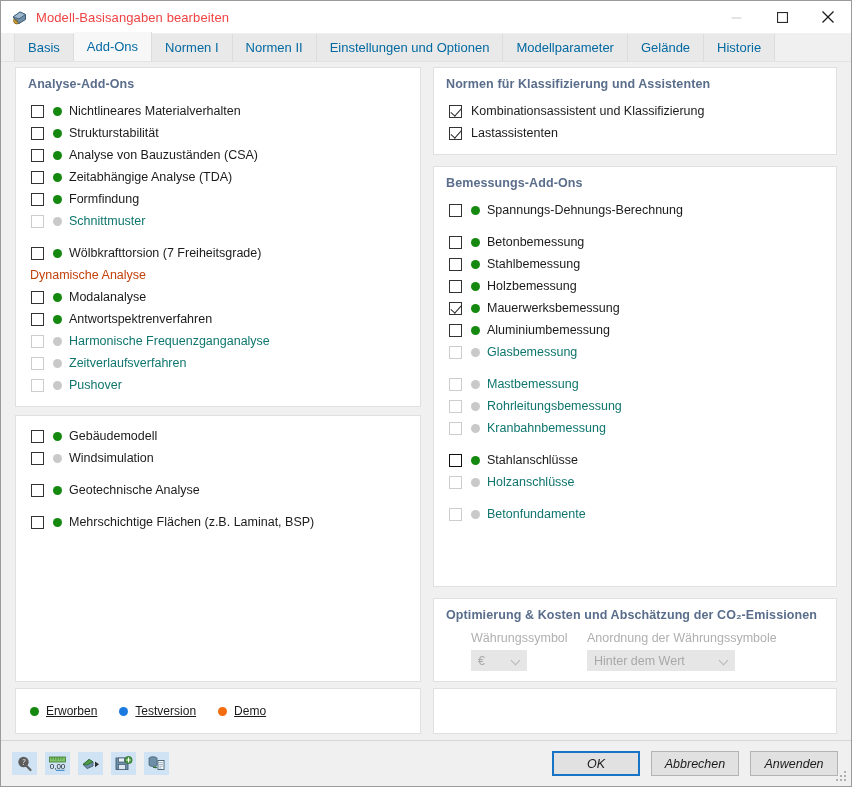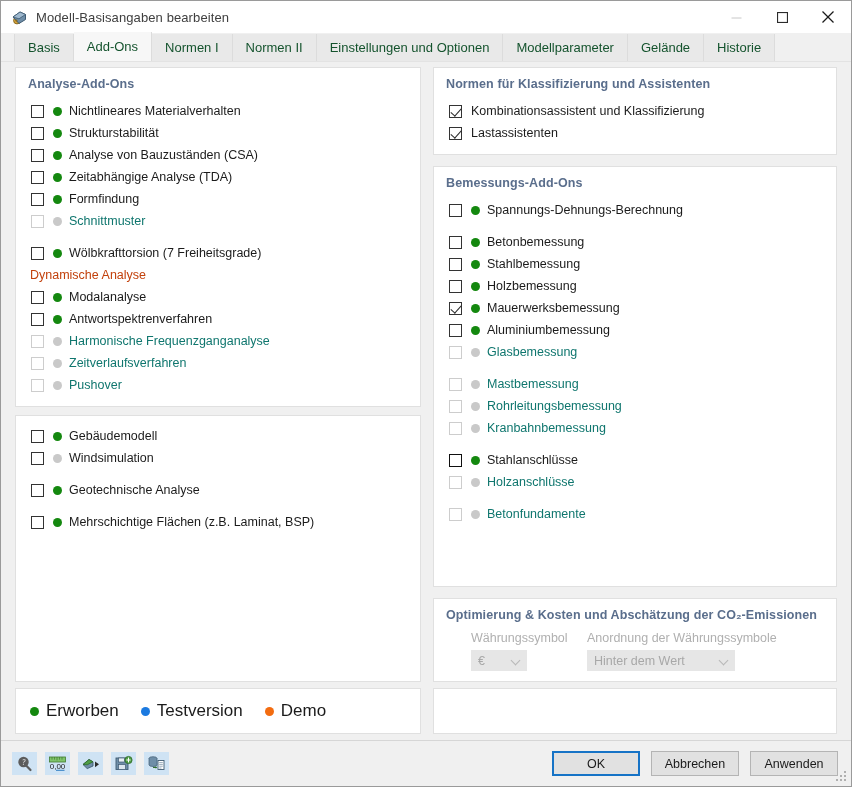--- a/index.html
+++ b/index.html
@@ -24,21 +24,21 @@
     background: #ffffff;
     display: flex; align-items: center;
     position: relative;
   }
   #app-icon {
     width: 18px; height: 18px;
     margin-left: 9px; margin-right: 8px;
     position: relative; flex: 0 0 auto;
   }
   #title-text {
-    font-size: 13px; color: #404040;
+    font-size: 13px; color: #ef4444;
     letter-spacing: .1px;
   }
   .wc {
     width: 46px; height: 32px;
     display: flex; align-items: center; justify-content: center;
     flex: 0 0 auto;
   }
   .wc svg { display: block; }
   #win-controls { position: absolute; right: 0; top: 0; display: flex; }
 
@@ -48,21 +48,21 @@
     background: #f0f0f0;
     position: relative;
     display: flex; align-items: flex-end;
     padding-left: 13px;
     border-bottom: 1px solid #e3e3e3;
   }
   .tab {
     height: 27px;
     padding: 0 13px;
     display: flex; align-items: center;
-    font-size: 13px; color: #14532d;
+    font-size: 13px; color: #0369a1;
     background: #e9e9e9;
     border-right: 1px solid #dcdcdc;
     white-space: nowrap;
   }
   .tab:first-child { border-left: 1px solid #dcdcdc; }
   .tab.active {
     background: #f7f7f7;
     height: 29px;
   }
 
@@ -181,21 +181,21 @@
     display: flex; gap: 12px;
   }
   .panel {
     background: #ffffff;
     border: 1px solid #e0e0e0;
     display: flex; align-items: center;
   }
   .panel.left { width: 406px; flex: 0 0 406px; padding-left: 14px; }
   .panel.right { flex: 1 1 auto; }
   .legend-item { display: flex; align-items: center; margin-right: 22px; }
-  .legend-item .lbl { font-size: 17px; }
+  .legend-item .lbl { font-size: 12px; text-decoration: underline; }
 
   
   #footer {
     position: absolute;
     left: 0; right: 0; bottom: 0;
     height: 46px;
     background: #f0f0f0;
     border-top: 1px solid #d6d6d6;
     display: flex; align-items: center;
   }
@@ -204,21 +204,21 @@
     width: 25px; height: 23px;
     background: #cfe3f4;
     display: flex; align-items: center; justify-content: center;
   }
   #btns { position: absolute; right: 13px; display: flex; gap: 11px; }
   .btn {
     width: 88px; height: 25px;
     background: #e1e1e1;
     border: 1px solid #b4b4b4;
     display: flex; align-items: center; justify-content: center;
-    font-size: 12.5px; color: #1b1b1b;
+    font-size: 12.5px; color: #1b1b1b; font-style: italic;
   }
   .btn.default {
     border: 2px solid #1673c6;
   }
   #grip {
     position: absolute; right: 3px; bottom: 3px;
     width: 12px; height: 12px;
   }
   .gd { position: absolute; width: 2px; height: 2px; background: #b0b0b0; }
 </style>

